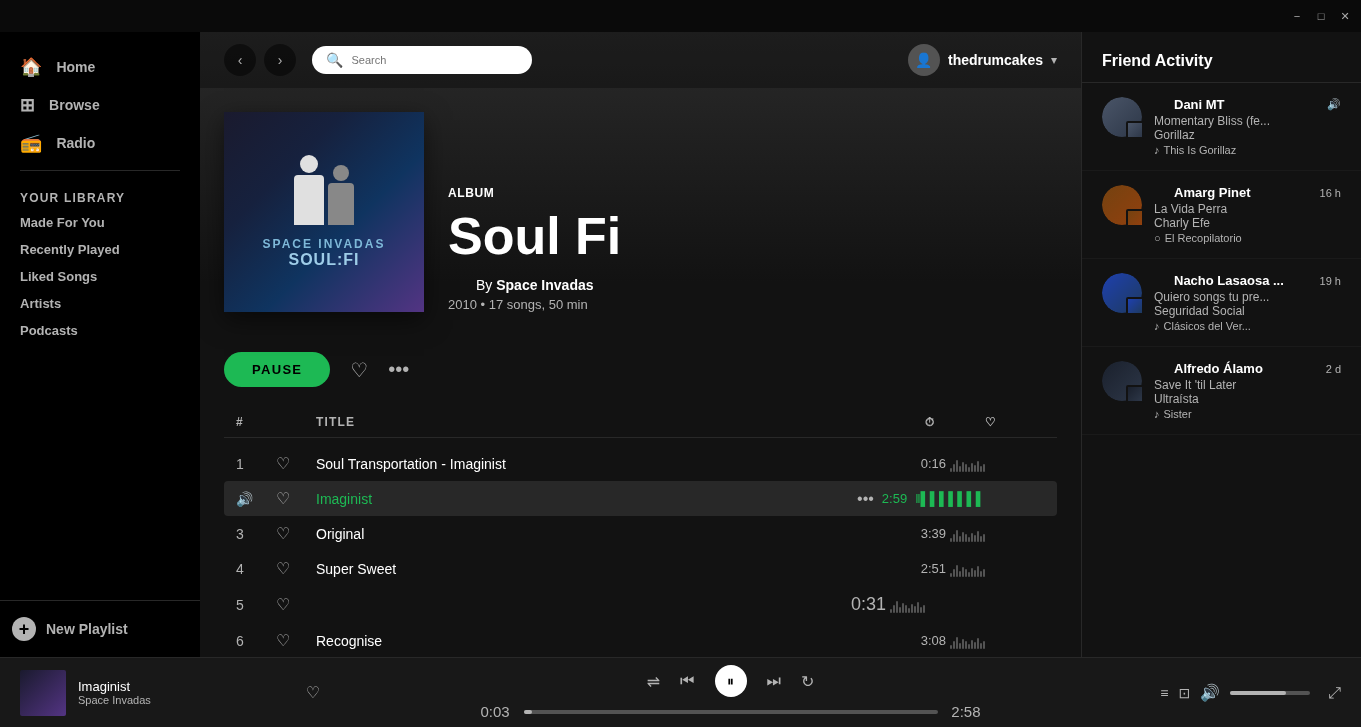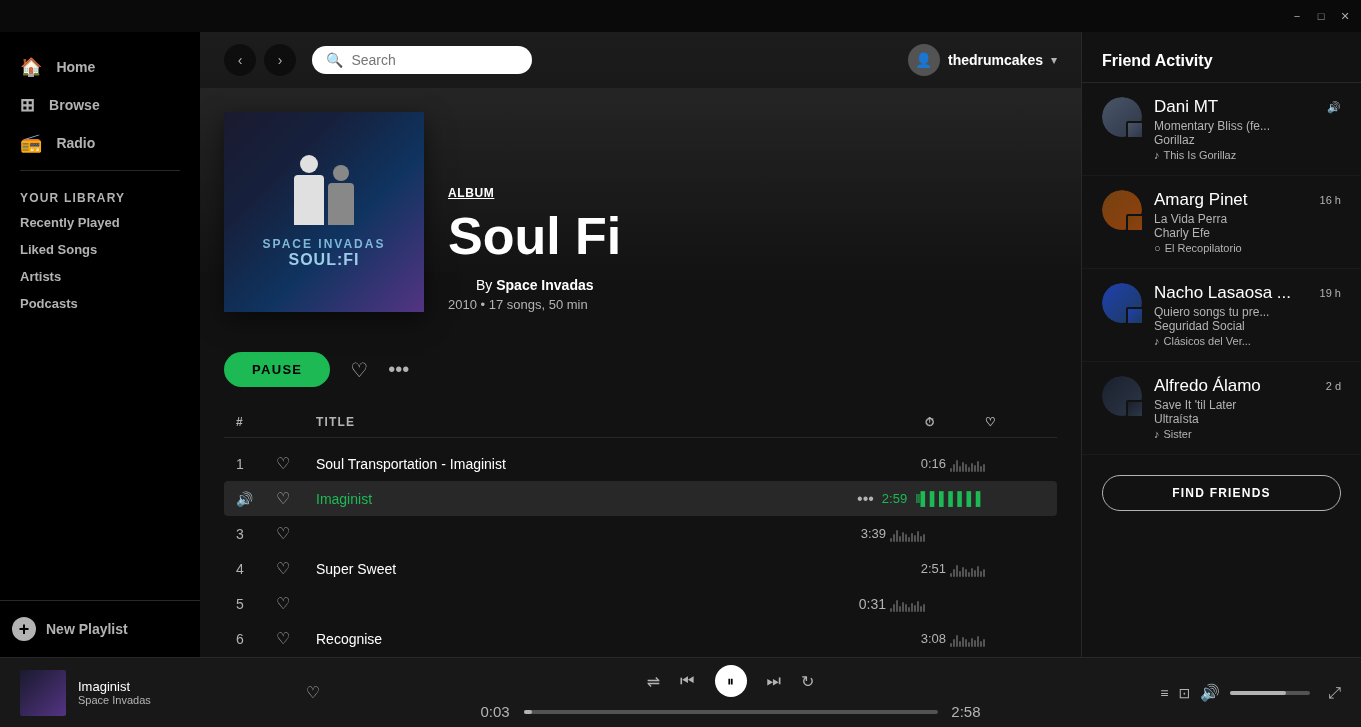--- a/index.html
+++ b/index.html
@@ -148,21 +148,21 @@
       background: #fff;
       border-radius: 20px;
       padding: 6px 14px;
       gap: 8px;
       width: 220px;
     }
     .search-bar input {
       border: none;
       outline: none;
       background: transparent;
-      font-size: 14px;
+      font-size: 11px;
       color: #be185d;
       width: 100%;
     }
     .search-icon { color: #666; font-size: 14px; }
     .user-area {
       margin-left: auto;
       display: flex;
       align-items: center;
       gap: 8px;
       cursor: pointer;
@@ -250,21 +250,20 @@
     .album-info {
       flex: 1;
     }
     .album-type {
       font-size: 12px;
       font-weight: 700;
       text-transform: uppercase;
       letter-spacing: 0.05em;
       color: #fff;
       margin-bottom: 8px;
-      text-decoration: underline;
     }
     .album-title {
       font-size: 52px;
       font-weight: 900;
       line-height: 1.1;
       margin-bottom: 12px;
     }
     .album-artist {
       font-size: 14px;
       color: #fff;
@@ -391,21 +390,21 @@
       border-radius: 2px;
       border: 2px solid #121212;
     }
     .friend-info { flex: 1; min-width: 0; }
     .friend-name-row {
       display: flex;
       align-items: center;
       justify-content: space-between;
       margin-bottom: 2px;
     }
-    .friend-name { font-size: 17px; font-weight: 400; }
+    .friend-name { font-size: 13px; font-weight: 700; margin-left: 20px; }
     .friend-time { font-size: 11px; color: #b3b3b3; }
     .friend-song { font-size: 12px; color: #b3b3b3; white-space: nowrap; overflow: hidden; text-overflow: ellipsis; }
     .friend-artist { font-size: 12px; color: #b3b3b3; margin-bottom: 2px; }
     .friend-playlist {
       display: flex;
       align-items: center;
       gap: 4px;
       font-size: 11px;
       color: #b3b3b3;
     }
@@ -571,20 +570,23 @@
         <span class="icon">⊞</span>
         <span>Browse</span>
       </div>
       <div class="sidebar-item">
         <span class="icon">📻</span>
         <span>Radio</span>
       </div>
       <div class="sidebar-divider"></div>
       <div class="sidebar-section-label">
         <span>YOUR LIBRARY</span>
+      </div>
+      <div class="sidebar-nav-item">
+        <span>Made For You</span>
       </div>
       <div class="sidebar-nav-item">
         <span>Recently Played</span>
       </div>
       <div class="sidebar-nav-item">
         <span>Liked Songs</span>
       </div>
       <div class="sidebar-nav-item">
         <span>Artists</span>
       </div>
@@ -695,20 +697,21 @@
             <span class="track-title green">Imaginist</span>
             <div style="display: flex; align-items: center; gap: 8px; justify-content: flex-end;">
               <span style="color: rgb(179, 179, 179); font-size: 16px; cursor: pointer;">•••</span>
               <span style="color: rgb(29, 185, 84); font-size: 13px;">2:59</span>
               <span style="color: rgb(29, 185, 84); font-size: 13px;"> ‖▌▌▌▌▌▌▌</span>
             </div>
           </div>
           <div class="track-row">
             <span class="track-number">3</span>
             <span class="track-heart">♡</span>
+            <span class="track-title">Original</span>
             <div>
               <div style="display:flex;align-items:center;gap:4px;justify-content:flex-end;">
       <span style="color:#b3b3b3;font-size:13px;">3:39</span>
       <div class="waveform-bars">
                   <div class="waveform-bar" style="height:4px;"></div>
                   <div class="waveform-bar" style="height:8px;"></div>
                   <div class="waveform-bar" style="height:12px;"></div>
                   <div class="waveform-bar" style="height:6px;"></div>
                   <div class="waveform-bar" style="height:10px;"></div>
                   <div class="waveform-bar" style="height:8px;"></div>
@@ -744,21 +747,21 @@
                   <div class="waveform-bar" style="height:8px;"></div>
                 </div>
     </div>
             </div>
           </div>
           <div class="track-row">
             <span class="track-number">5</span>
             <span class="track-heart">♡</span>
             <div>
               <div style="display:flex;align-items:center;gap:4px;justify-content:flex-end;">
-      <span style="color:#b3b3b3;font-size:14px;">0:31</span>
+      <span style="color:#b3b3b3;font-size:18px;">0:31</span>
       <div class="waveform-bars">
                   <div class="waveform-bar" style="height:4px;"></div>
                   <div class="waveform-bar" style="height:8px;"></div>
                   <div class="waveform-bar" style="height:12px;"></div>
                   <div class="waveform-bar" style="height:6px;"></div>
                   <div class="waveform-bar" style="height:10px;"></div>
                   <div class="waveform-bar" style="height:8px;"></div>
                   <div class="waveform-bar" style="height:5px;"></div>
                   <div class="waveform-bar" style="height:9px;"></div>
                   <div class="waveform-bar" style="height:7px;"></div>
@@ -876,21 +879,20 @@
       </div>
       <div class="friend-song">Save It 'til Later</div>
       <div class="friend-artist">Ultraísta</div>
       <div class="friend-playlist">
         <span>♪</span>
         <span>Sister</span>
       </div>
     </div>
   </div>
       </div>
-    <button class="find-friends-btn">FIND FRIENDS</button>
   </div>
 
 </div>
 
 <div class="bottom-player">
   <div class="now-playing">
     <div class="np-art"></div>
     <div class="np-info">
       <div class="np-title">Imaginist</div>
       <div class="np-artist">Space Invadas</div>

